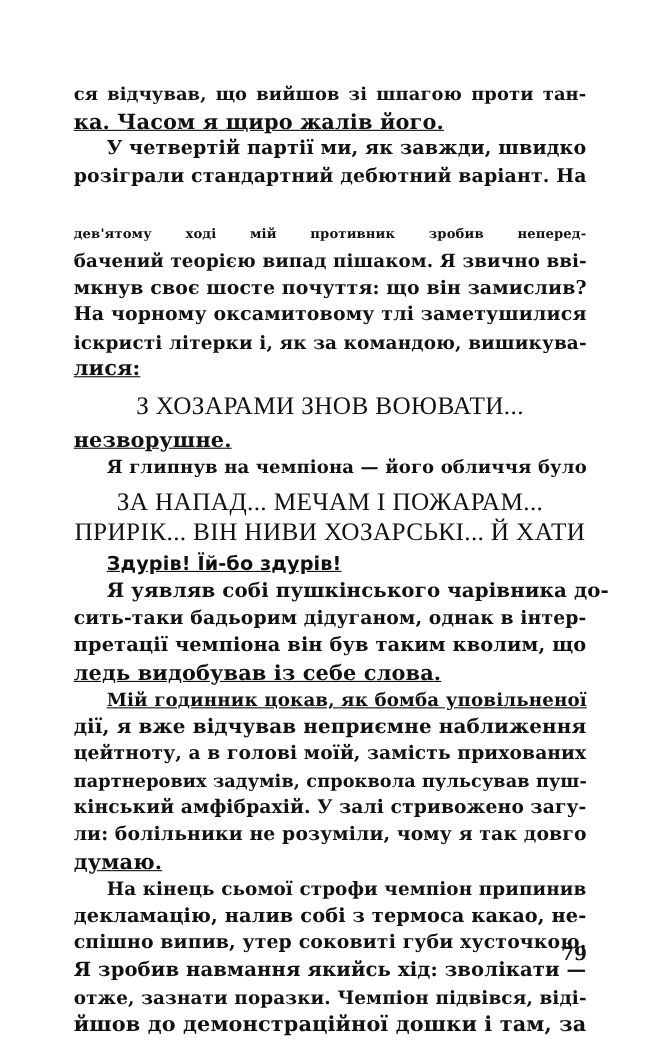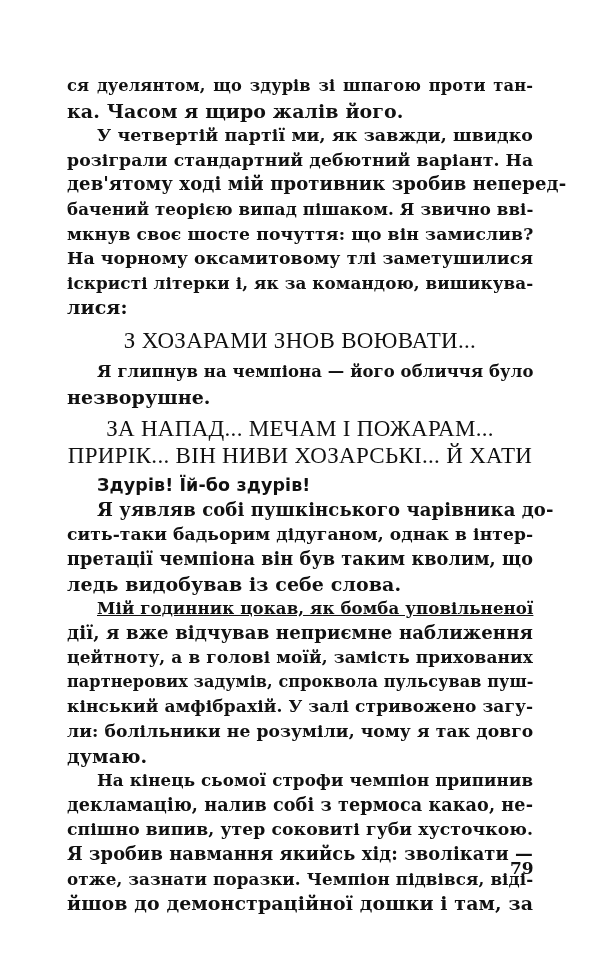--- a/index.html
+++ b/index.html
@@ -26,21 +26,21 @@
       height: 24.6px;
       line-height: 24.6px;
       font-size: 19px;
       white-space: nowrap;
       text-align: justify;
       text-align-last: justify;
       letter-spacing: 0.1px;
       font-weight: 600;
     }
     .line.indent { padding-left: 30px; }
-    .line.last { text-align-last: left; }
+    .line.last { text-align-last: left; text-decoration: underline; }
     .heading {
       display: block;
       text-align: center;
       font-family: "Liberation Serif", "DejaVu Serif", serif;
       font-size: 23px;
       letter-spacing: 0.3px;
       white-space: nowrap;
       font-weight: 400;
     }
     .h1 { height: 26px; line-height: 26px; margin-top: 8px; margin-bottom: 6px; }
@@ -59,42 +59,42 @@
       font-size: 17px;
       line-height: 20px;
     }
   </style>
 </head>
 <body>
 
 <div class="page">
 
   <div>
-    <span class="line" style="font-size: 16.2627px;">ся дуелянтом, що здурів зі шпагою проти тан-</span>
+    <span class="line" style="font-size: 16.2627px;">ся відчував, що вийшов зі шпагою проти тан-</span>
     <span class="line last">ка. Часом я щиро жалів його.</span>
   </div>
 
   <div>
     <span class="line indent" style="font-size: 17.3965px;">У четвертій партії ми, як завжди, швидко</span>
     <span class="line" style="font-size: 17.2246px;">розіграли стандартний дебютний варіант. На</span>
-    <span class="line" style="font-size: 18px;">дев'ятому ході мій противник зробив неперед-</span>
+    <span class="line" style="font-size: 12px; margin-top: 28px;">дев'ятому ході мій противник зробив неперед-</span>
     <span class="line" style="font-size: 16.6126px;">бачений теорією випад пішаком. Я звично вві-</span>
     <span class="line" style="font-size: 17.2204px;">мкнув своє шосте почуття: що він замислив?</span>
     <span class="line" style="font-size: 17.2708px;">На чорному оксамитовому тлі заметушилися</span>
     <span class="line" style="font-size: 16.7729px;">іскристі літерки і, як за командою, вишикува-</span>
     <span class="line last">лися:</span>
   </div>
 
   <div>
     <span class="heading h1">З ХОЗАРАМИ ЗНОВ ВОЮВАТИ...</span>
   </div>
 
   <div>
+    <span class="line last">незворушне.</span>
     <span class="line indent" style="font-size: 16.4406px;">Я глипнув на чемпіона — його обличчя було</span>
-    <span class="line last">незворушне.</span>
   </div>
 
   <div>
     <span class="heading h2a">ЗА НАПАД... МЕЧАМ І ПОЖАРАМ...</span>
     <span class="heading h2b">ПРИРІК... ВІН НИВИ ХОЗАРСЬКІ... Й ХАТИ</span>
   </div>
 
   <div>
     <span class="line indent last sans">Здурів! Їй-бо здурів!</span>
   </div>

